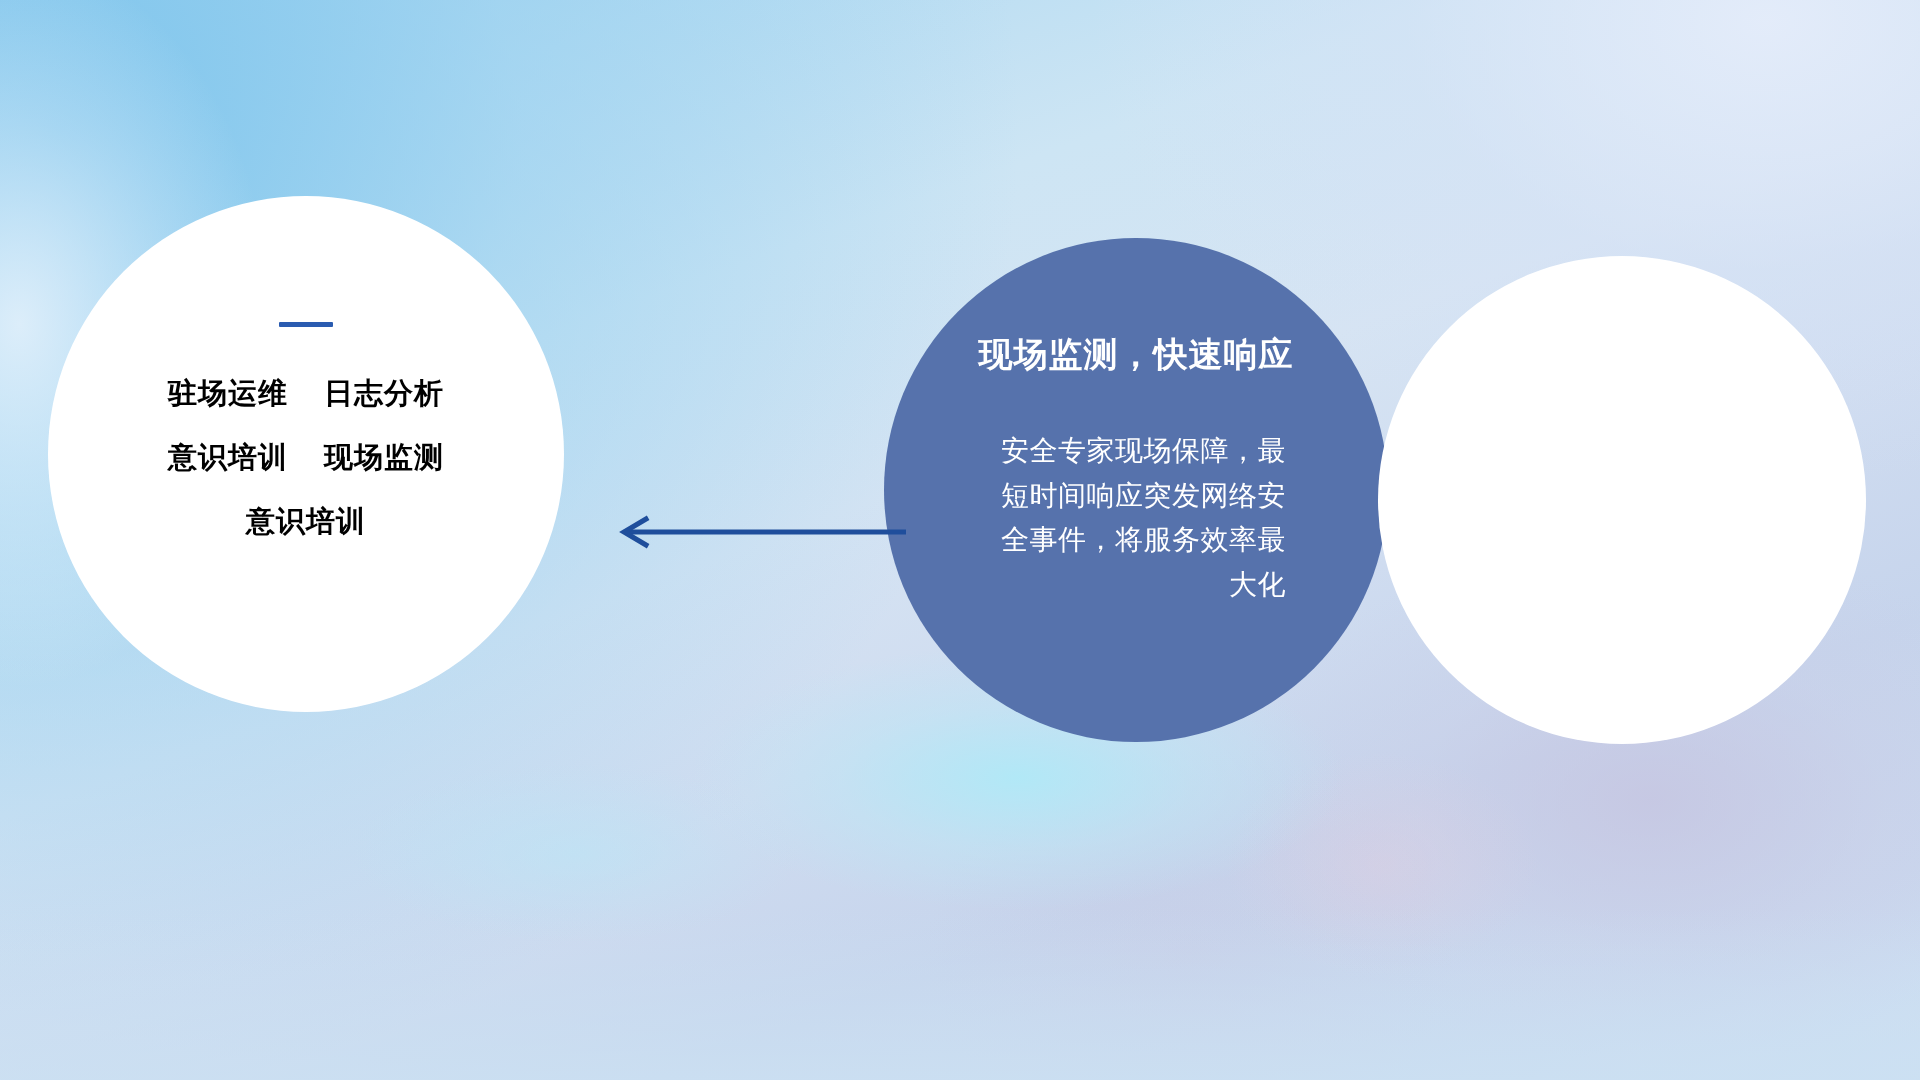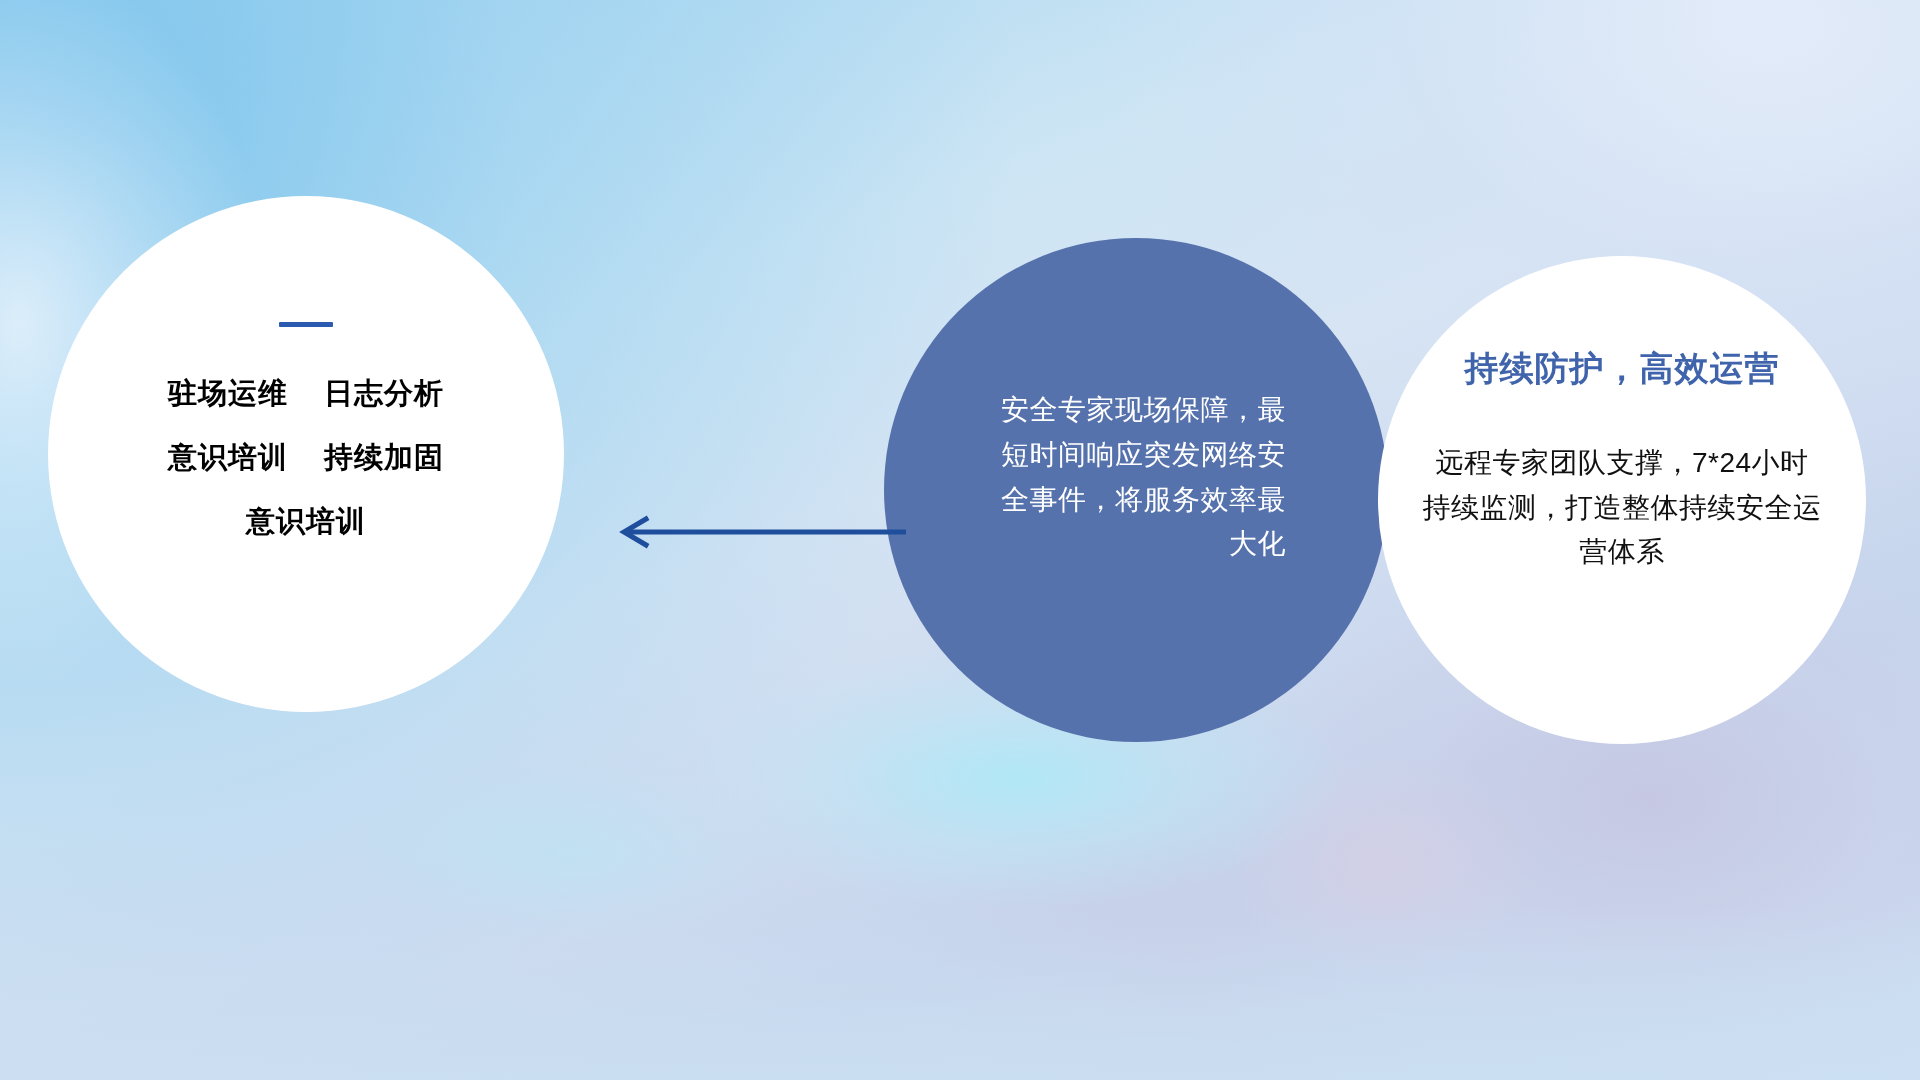--- a/index.html
+++ b/index.html
@@ -251,30 +251,27 @@
   <div class="left-content">
     <div class="left-dash"></div>
 
     <div class="kw-row">
       <span>驻场运维</span>
       <span>日志分析</span>
     </div>
 
     <div class="kw-row">
       <span>意识培训</span>
-      <span>持续加固</span>
+      <span>现场监测</span>
     </div>
 
     <div class="kw-row single">
       <span>意识培训</span>
     </div>
   </div>
 
   <div class="mid-content">
+    <div class="mid-title">现场监测，快速响应</div>
     <div class="mid-body">安全专家现场保障，最短时间响应突发网络安全事件，将服务效率最大化</div>
   </div>
 
-  <div class="right-content">
-    <div class="right-title">持续防护，高效运营</div>
-    <div class="right-body">远程专家团队支撑，7*24小时持续监测，打造整体持续安全运营体系</div>
-  </div>
 
 </div>
 
 </body></html>

